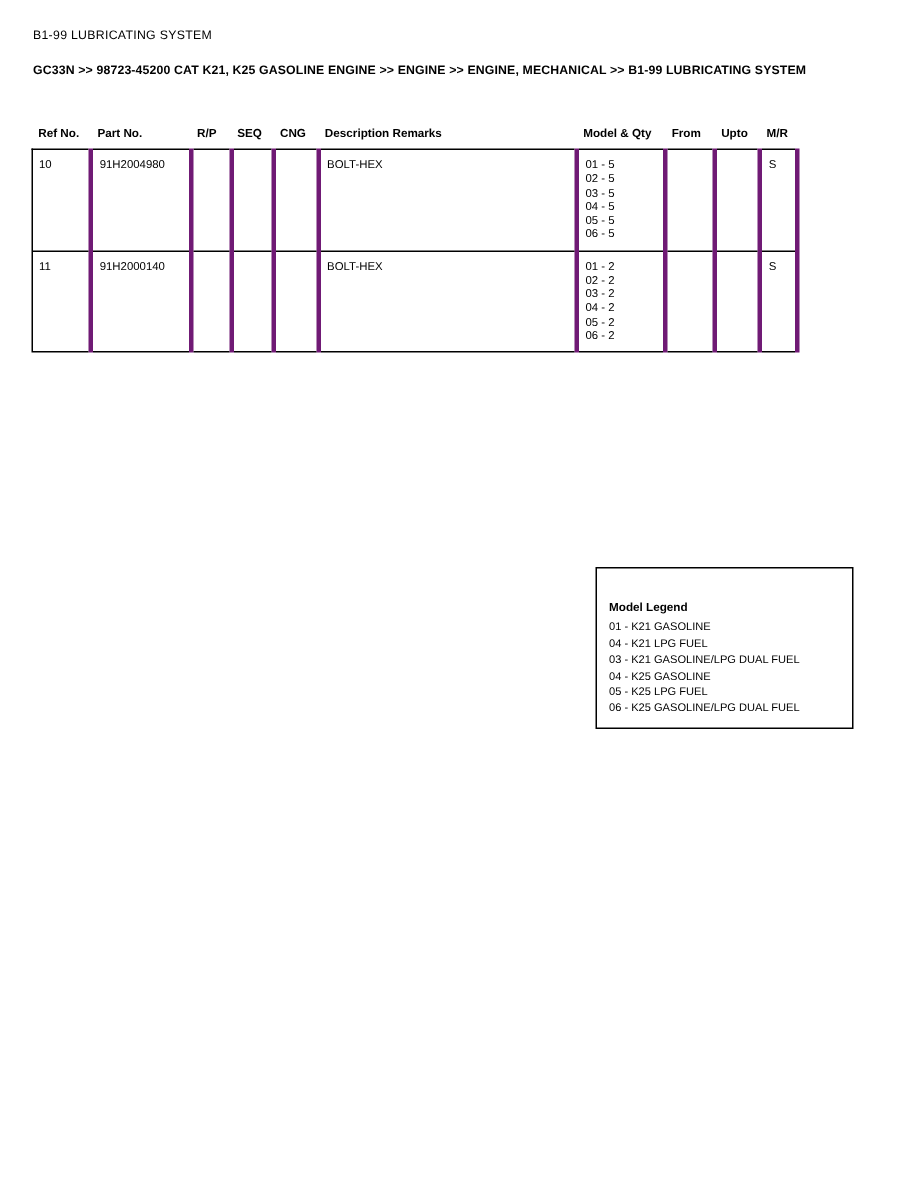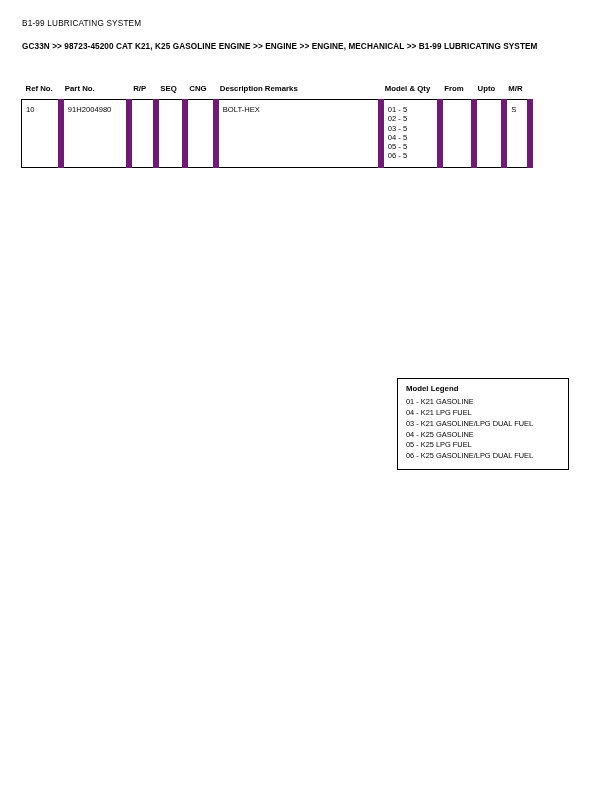--- a/index.html
+++ b/index.html
@@ -52,21 +52,21 @@
     font-size: 7.8px;
     font-weight: bold;
     text-align: left;
     padding: 0 0 6px 4px;
     border: none;
     vertical-align: bottom;
     white-space: nowrap;
   }
   .parts-table tbody td {
     border-left: 1px solid #000;
-    border-right: 6px solid #701a75;
+    border-right: 3px solid #701a75;
     border-bottom: none;
     border-top: none;
     padding: 5px 4px 6px 4px;
     vertical-align: top;
     line-height: 1.22;
   }
   .parts-table tbody tr.row td {
     border-top: 1px solid #000;
   }
   .parts-table tbody tr.last-rule td {
@@ -86,21 +86,21 @@
   .col-from   { width: 32px; }
   .col-upto   { width: 28px; }
   .col-mr     { width: 20px; border-right: 1px solid #000; }
   .qty-line { display: block; white-space: pre; }
   .legend {
     position: absolute;
     left: 397px;
     top: 378px;
     width: 172px;
     border: 1px solid #000;
-    padding: 4px 8px 7px 8px;
+    padding: 20px 8px 7px 8px;
     box-sizing: border-box;
     font-size: 7.4px;
     line-height: 1.45;
   }
   .legend-title {
     font-weight: bold;
     font-size: 7.8px;
     margin-bottom: 3px;
   }
   .legend-item { display: block; white-space: nowrap; }
@@ -142,20 +142,39 @@
           <span class="qty-line">02 - 5</span>
           <span class="qty-line">03 - 5</span>
           <span class="qty-line">04 - 5</span>
           <span class="qty-line">05 - 5</span>
           <span class="qty-line">06 - 5</span>
         </td>
         <td class="col-from"></td>
         <td class="col-upto"></td>
         <td class="col-mr">S</td>
       </tr>
+      <tr class="row">
+        <td class="col-ref">11</td>
+        <td class="col-part">91H2000140</td>
+        <td class="col-rp"></td>
+        <td class="col-seq"></td>
+        <td class="col-cng"></td>
+        <td class="col-desc">BOLT-HEX</td>
+        <td class="col-model">
+          <span class="qty-line">01 - 2</span>
+          <span class="qty-line">02 - 2</span>
+          <span class="qty-line">03 - 2</span>
+          <span class="qty-line">04 - 2</span>
+          <span class="qty-line">05 - 2</span>
+          <span class="qty-line">06 - 2</span>
+        </td>
+        <td class="col-from"></td>
+        <td class="col-upto"></td>
+        <td class="col-mr">S</td>
+      </tr>
       <tr class="last-rule">
         <td colspan="10"></td>
       </tr>
     </tbody>
   </table>
 
   <div class="legend">
     <div class="legend-title">Model Legend</div>
     <span class="legend-item">01 - K21 GASOLINE</span>
     <span class="legend-item">04 - K21 LPG FUEL</span>

